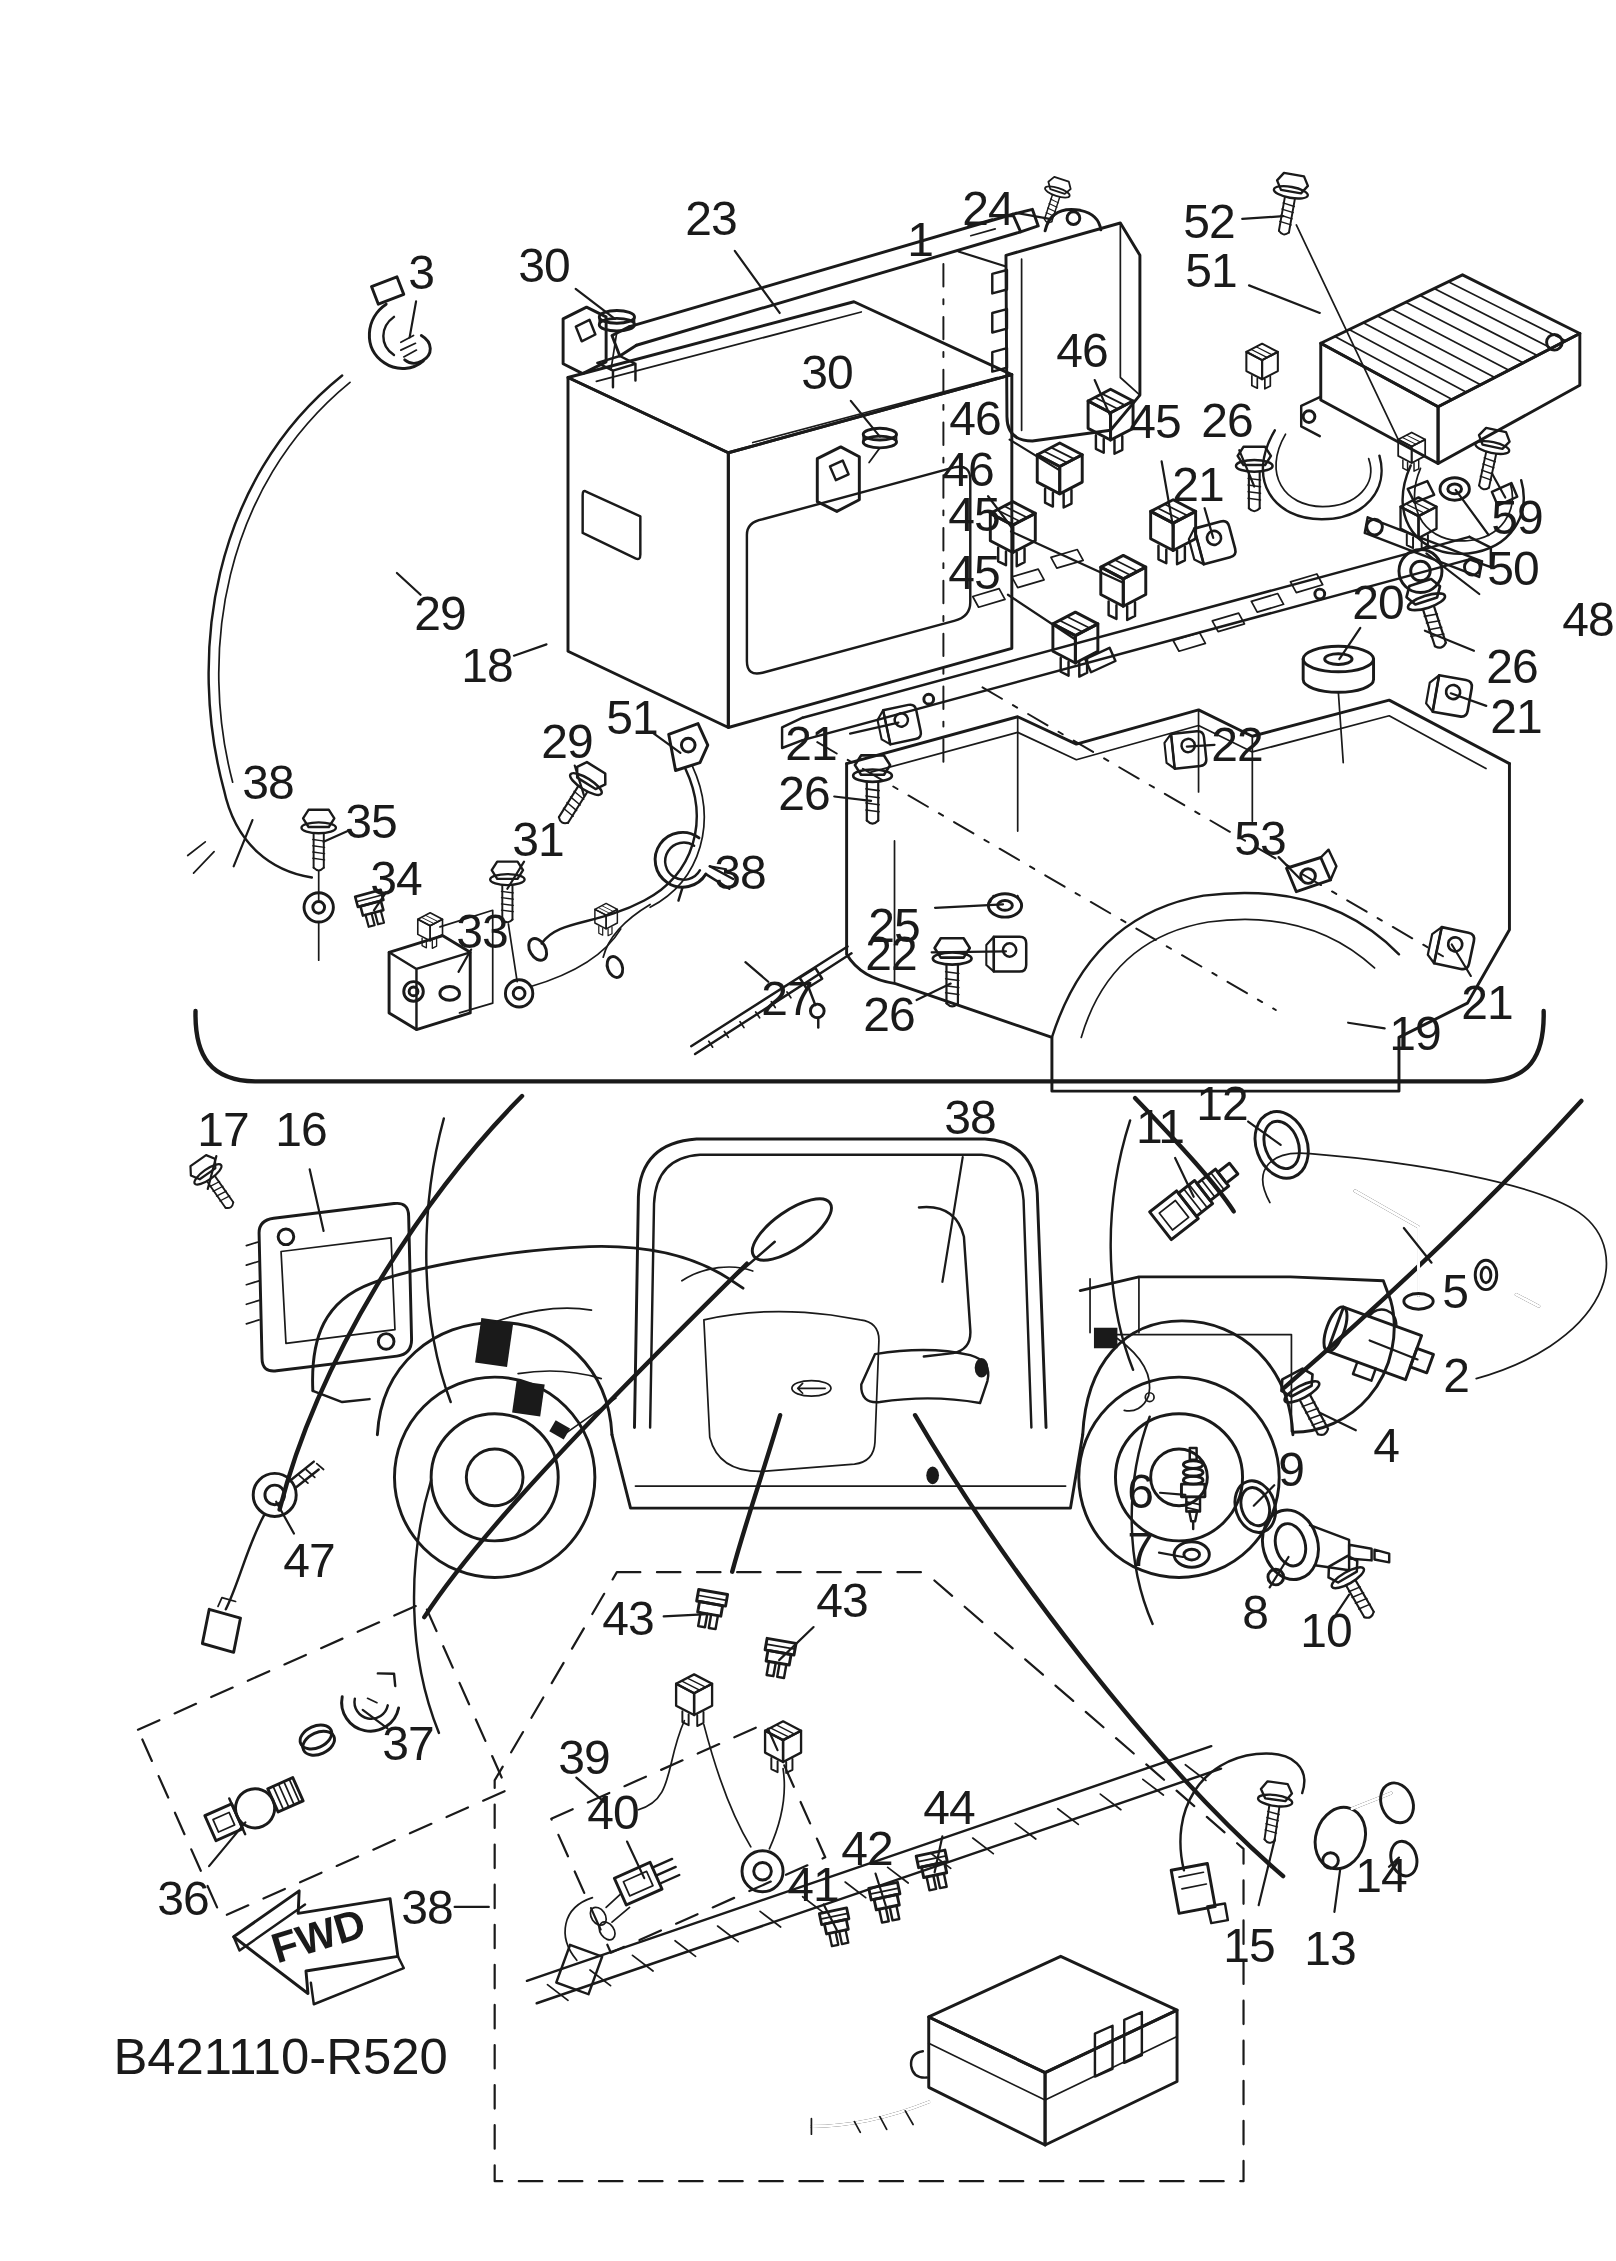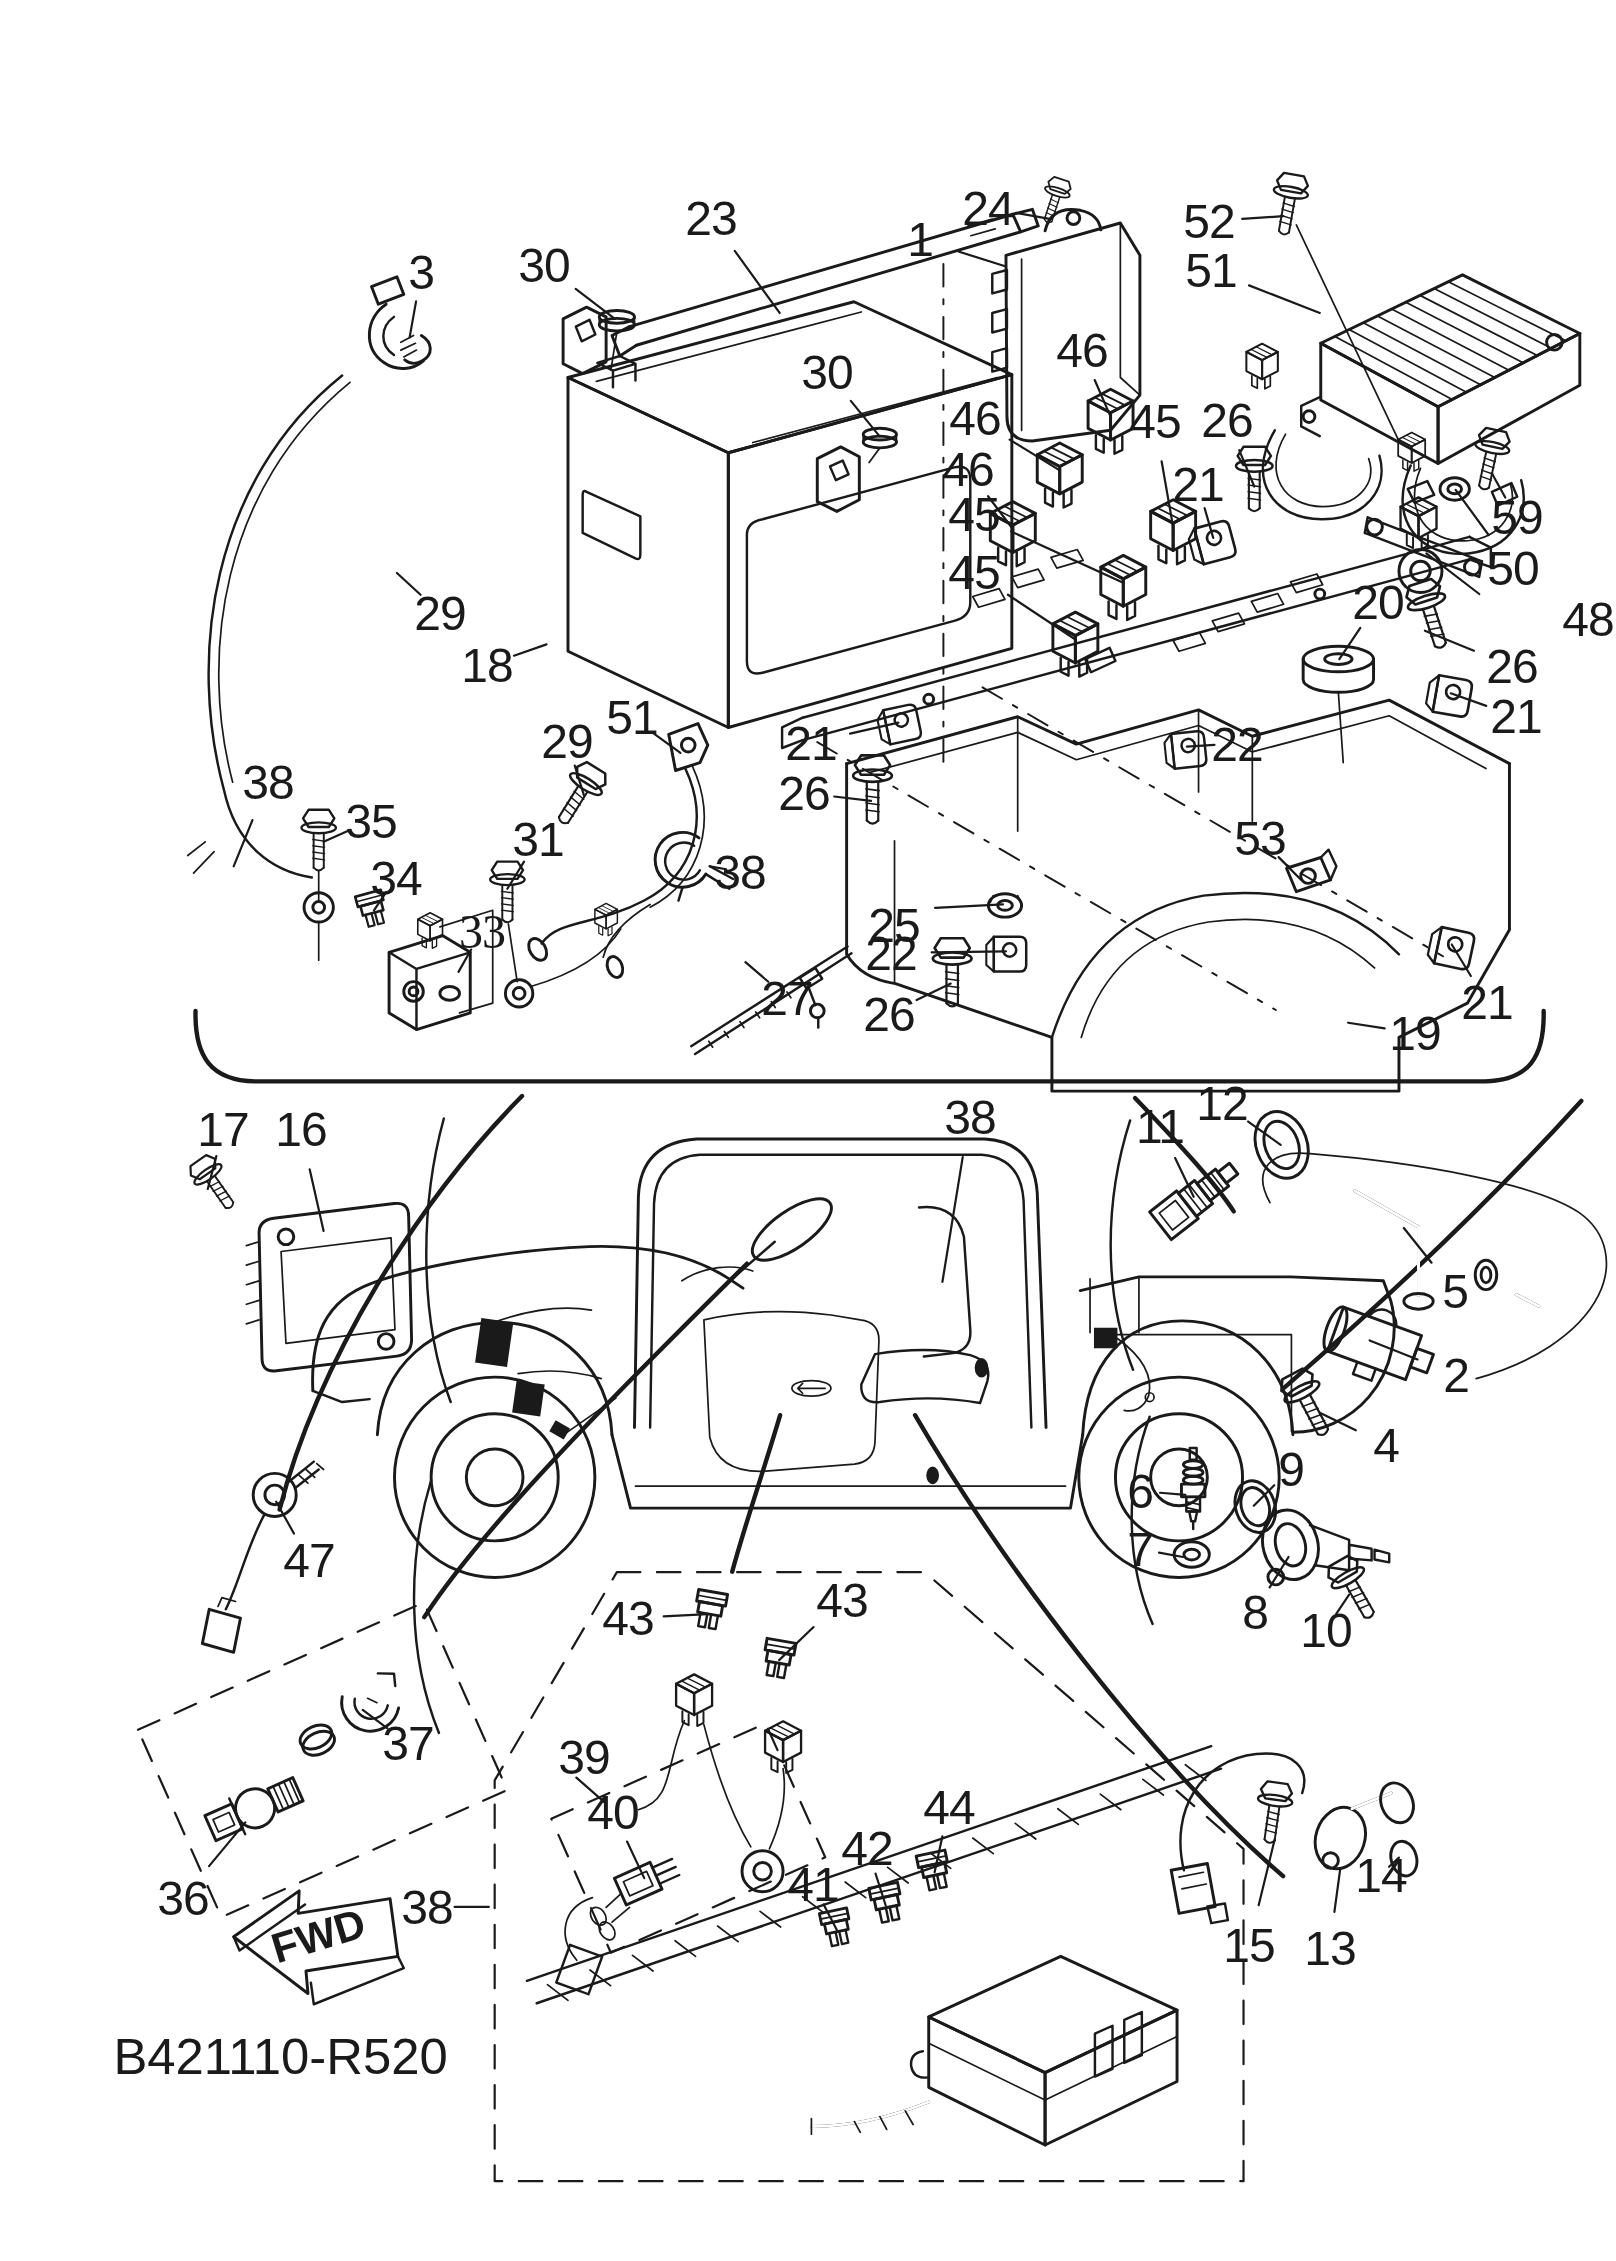--- a/index.html
+++ b/index.html
@@ -522,21 +522,21 @@
       <div class="callout" style="left: 1516px; top: 716px;">21</div>
       <div class="callout" style="left: 440px; top: 613px;">29</div>
       <div class="callout" style="left: 487px; top: 665px;">18</div>
       <div class="callout" style="left: 632px; top: 717px;">51</div>
       <div class="callout" style="left: 567px; top: 741px;">29</div>
       <div class="callout" style="left: 268px; top: 782px;">38</div>
       <div class="callout" style="left: 371px; top: 821px;">35</div>
       <div class="callout" style="left: 538px; top: 839px;">31</div>
       <div class="callout" style="left: 396px; top: 878px;">34</div>
       <div class="callout" style="left: 740px; top: 872px;">38</div>
-      <div class="callout" style="left: 482px; top: 931px; font-family: Liberation Serif, serif;">33</div>
+      <div class="callout" style="left: 482px; top: 931px;">33</div>
       <div class="callout" style="left: 811px; top: 743px;">21</div>
       <div class="callout" style="left: 804px; top: 793px;">26</div>
       <div class="callout" style="left: 894px; top: 910px; margin-top: 15px;">25</div>
       <div class="callout" style="left: 891px; top: 953px;">22</div>
       <div class="callout" style="left: 787px; top: 998px;">27</div>
       <div class="callout" style="left: 889px; top: 1014px;">26</div>
       <div class="callout" style="left: 1237px; top: 744px;">22</div>
       <div class="callout" style="left: 1260px; top: 838px;">53</div>
       <div class="callout" style="left: 1487px; top: 1002px;">21</div>
       <div class="callout" style="left: 1415px; top: 1033px;">19</div>

